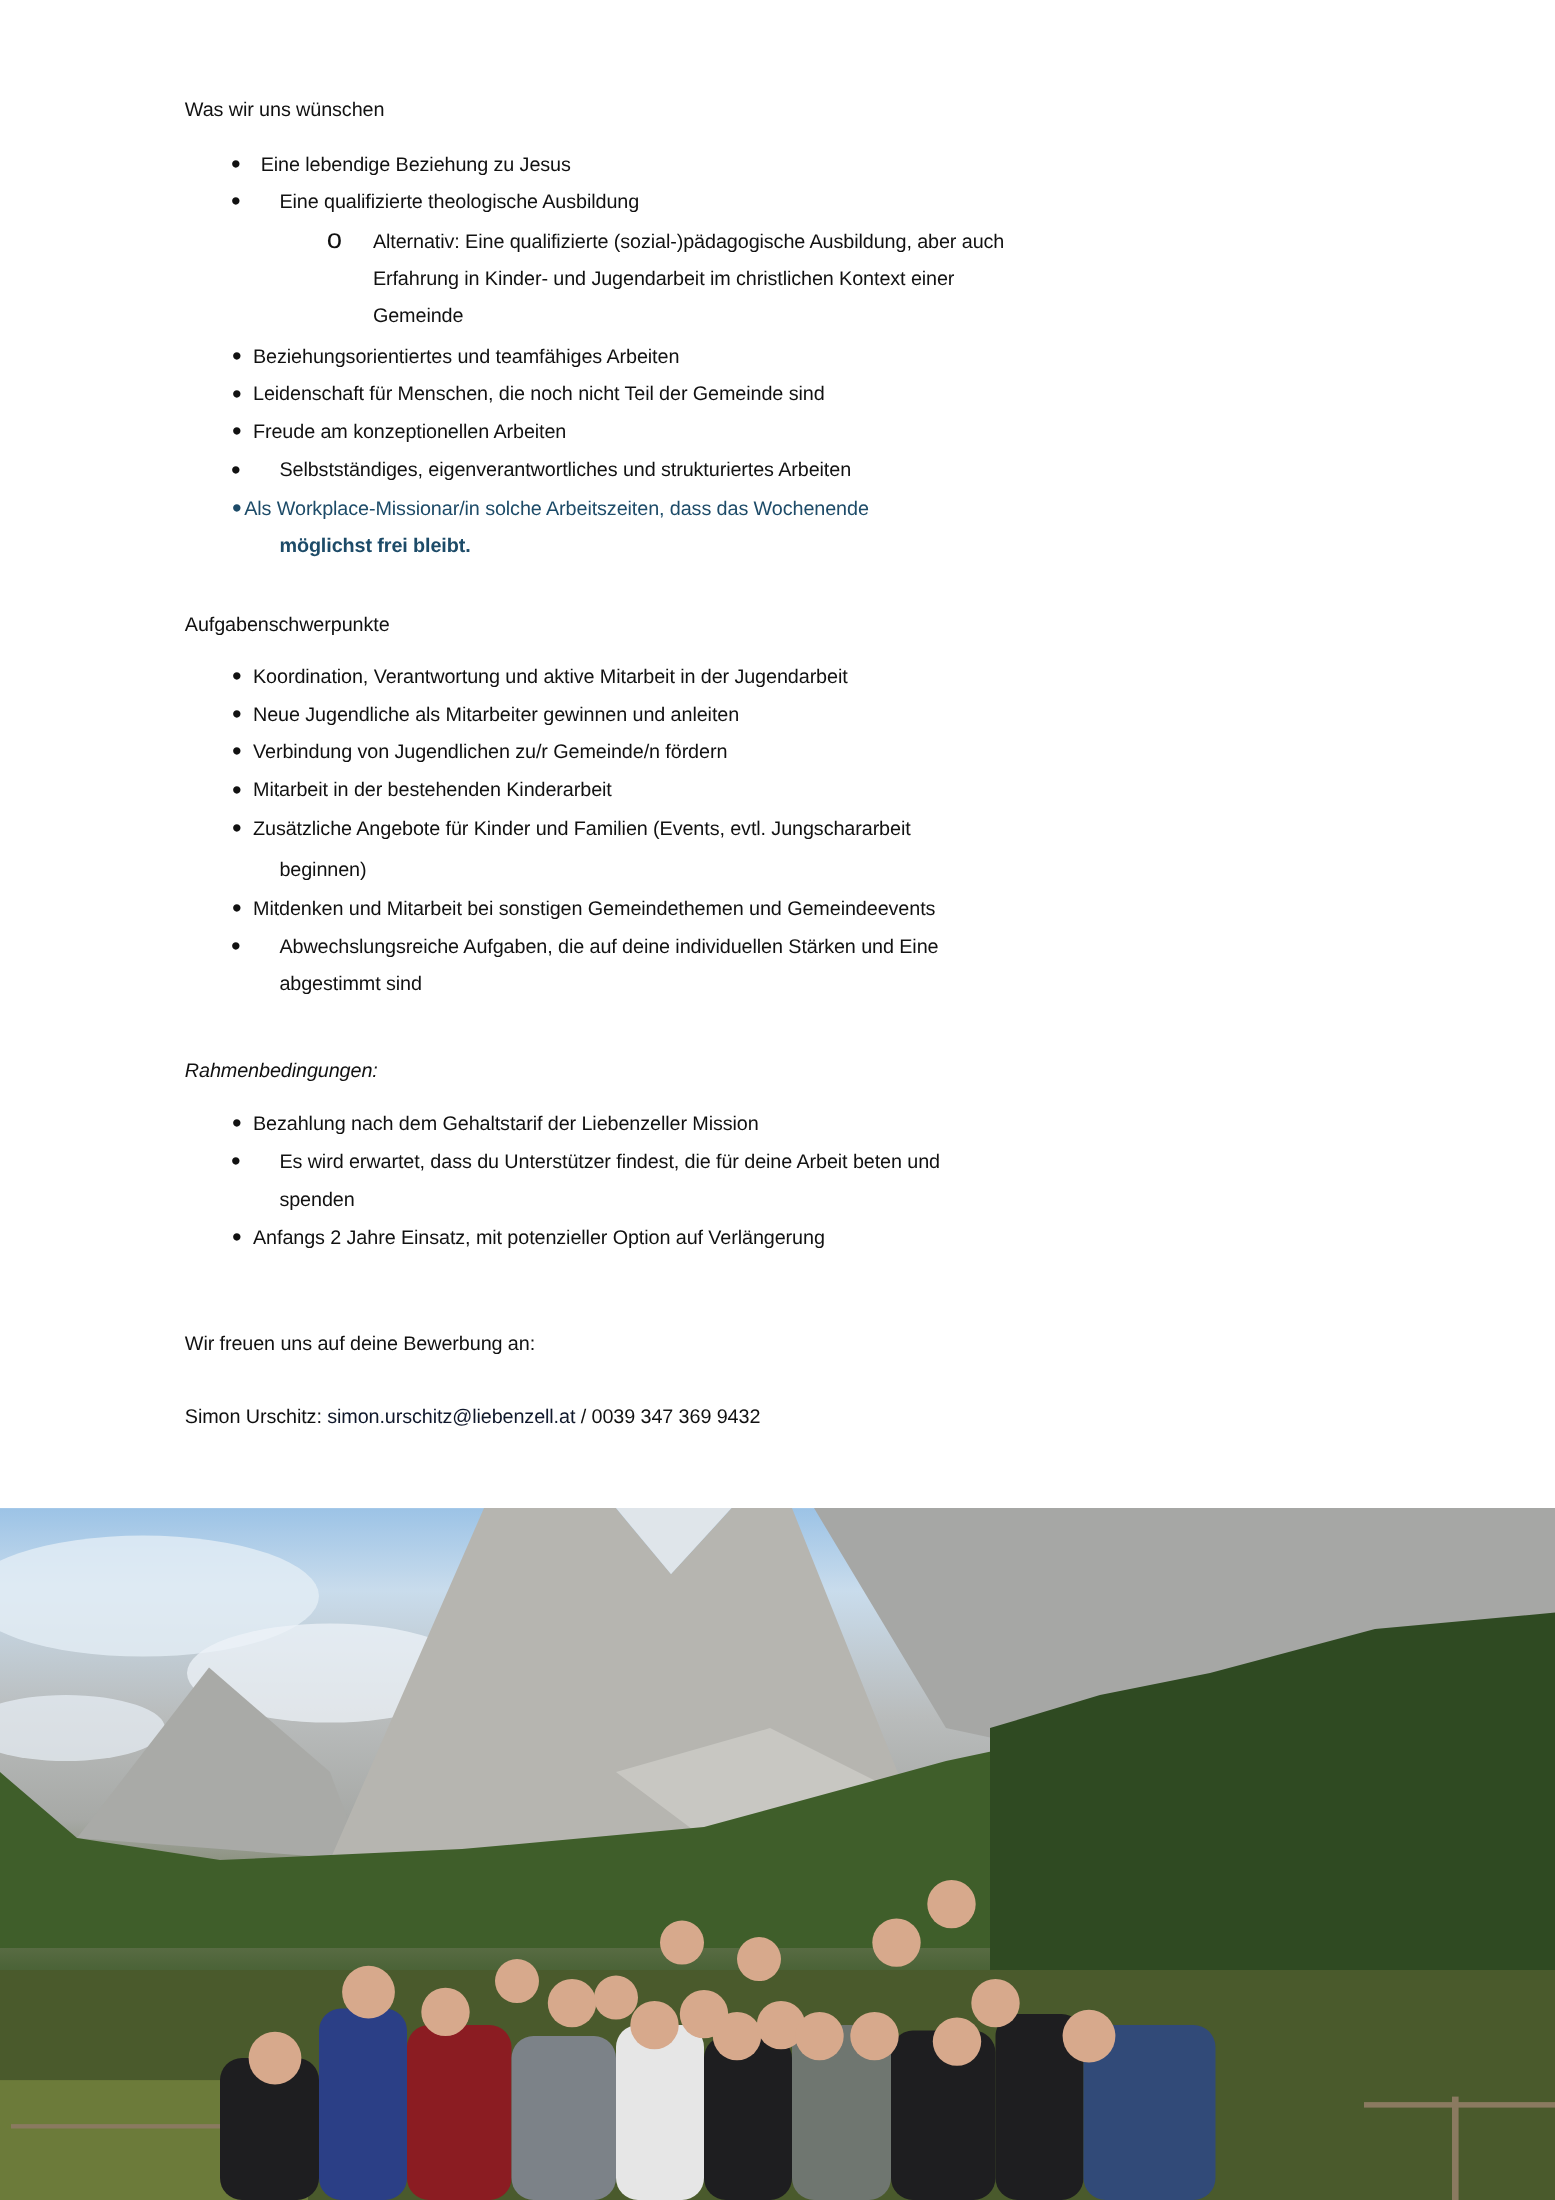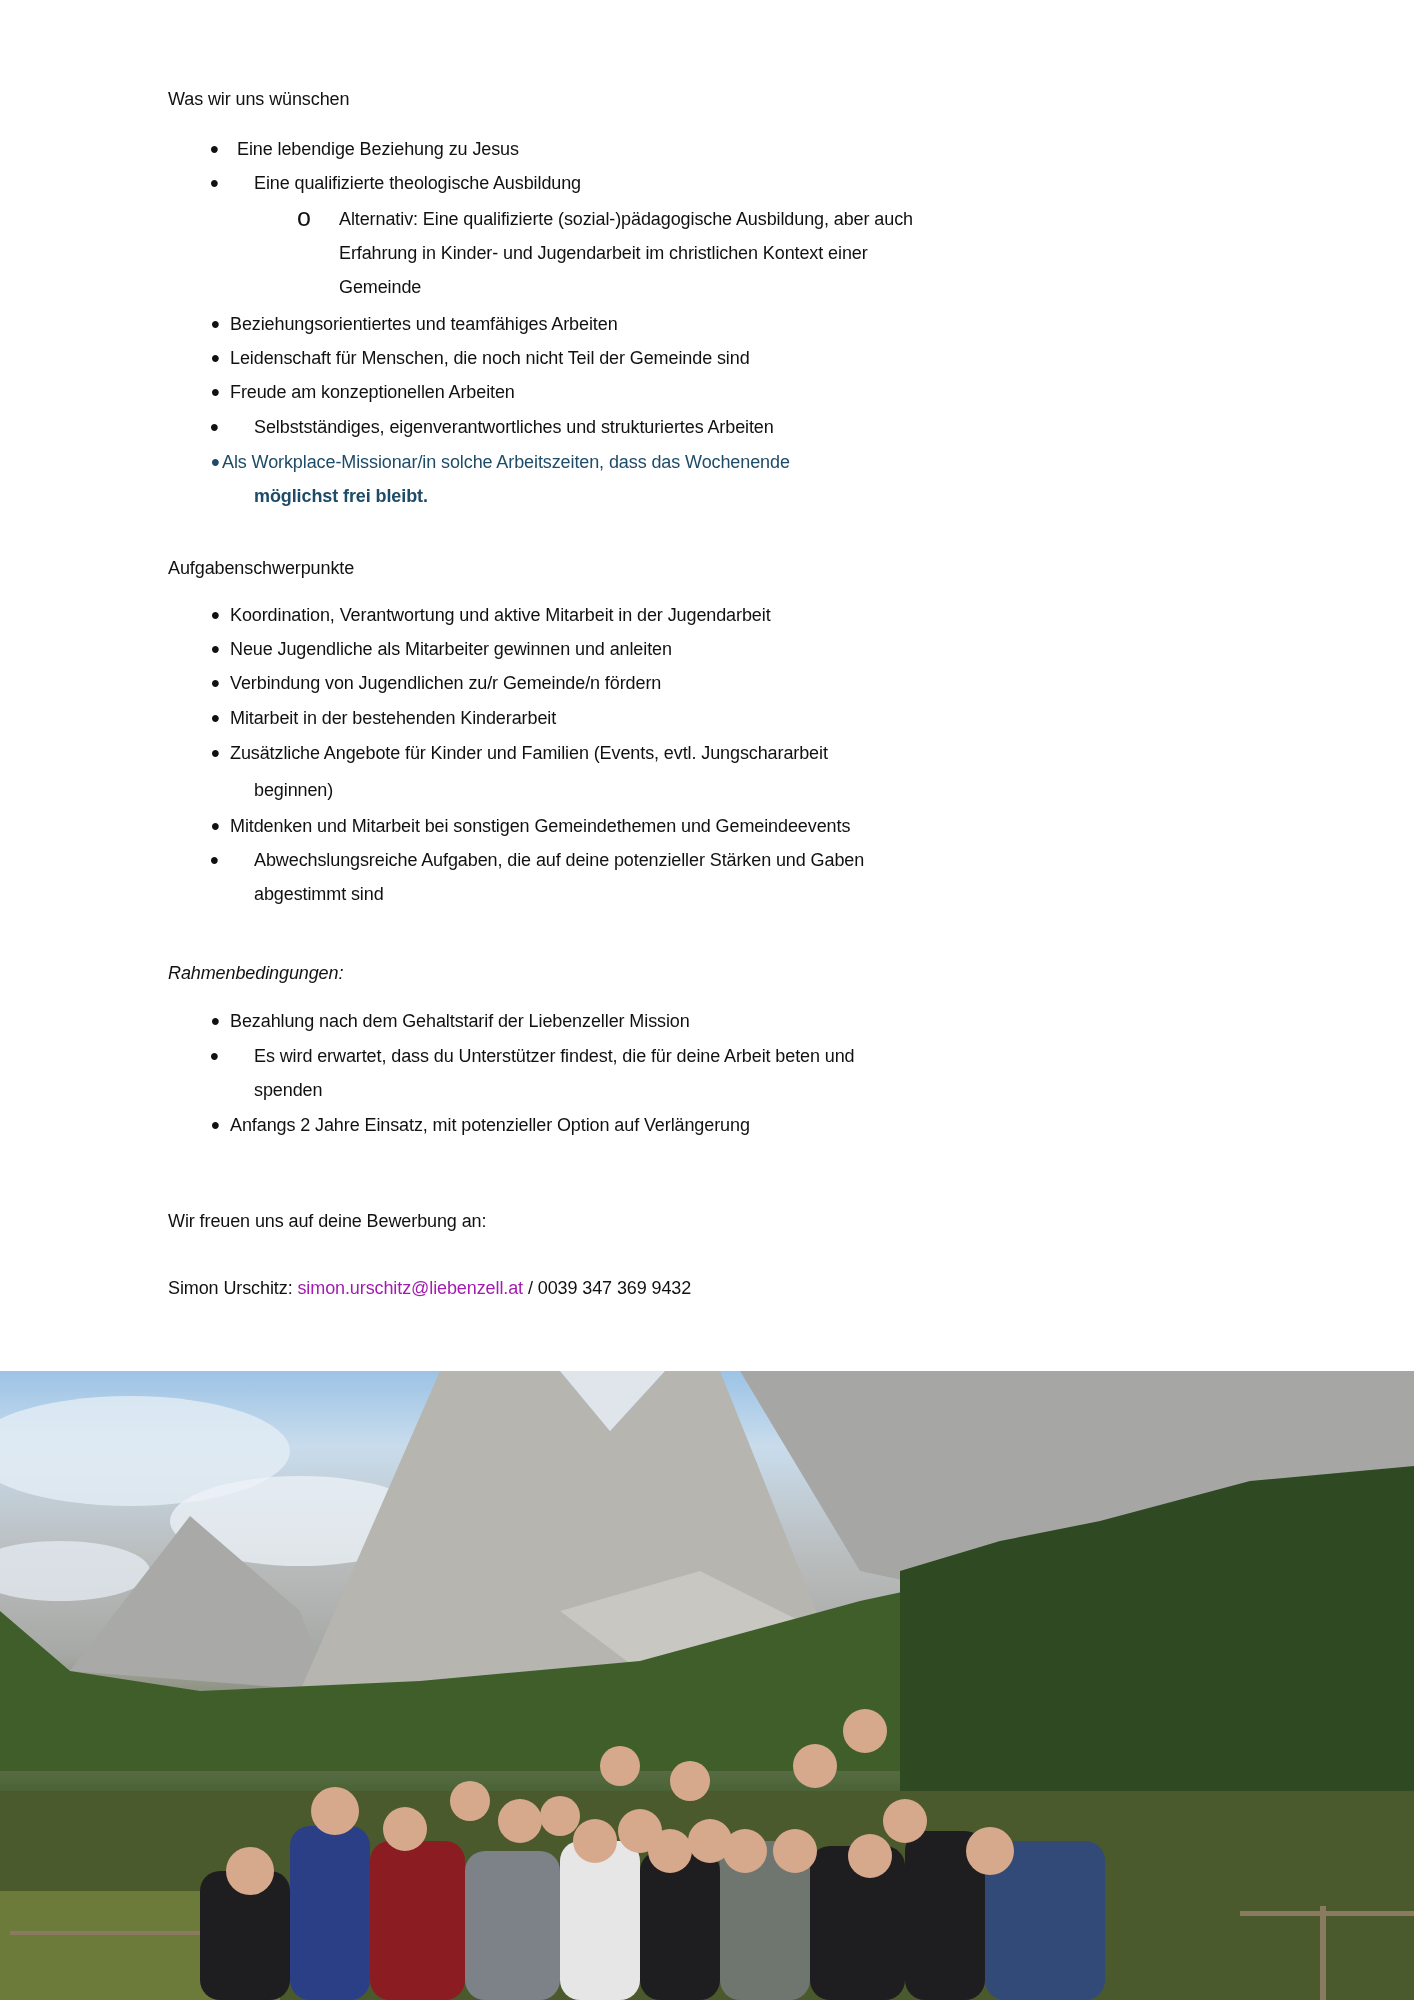--- a/index.html
+++ b/index.html
@@ -6,21 +6,21 @@
     body {
       width: 1414px; height: 2000px; position: relative; overflow: hidden;
       font-family: "Liberation Sans", "DejaVu Sans", sans-serif;
       color: #111111;
     }
     .page { position: absolute; left: 0; top: 0; width: 1414px; height: 2000px; }
     .txt { position: absolute; font-size: 18px; line-height: 34px; white-space: nowrap; letter-spacing: -0.1px; }
     .heading { left: 168px; }
     .bullet { position: absolute; font-size: 25px; line-height: 34px; }
     .blue { color: #1d4b68; }
-    .link { color: #a21caf; text-decoration: none; }
+    .link { color: #0f172a; text-decoration: none; }
     .photo {
       position: absolute; left: 0; top: 1371px; width: 1414px; height: 629px; overflow: hidden;
       background: linear-gradient(180deg, #9cc3e6 0%, #c9dcec 12%, #b9bcbc 30%, #a7a9a6 45%, #6f7a58 58%, #3d5a2a 70%, #2f3a25 85%, #2b2b22 100%);
     }
   </style>
 </head>
 <body>
 
 <div class="page">
 
@@ -68,21 +68,21 @@
   <div class="txt" style="left:230px;top:701px;">Mitarbeit in der bestehenden Kinderarbeit</div>
 
   <span class="bullet" style="left:211px;top:736px;">•</span>
   <div class="txt" style="left:230px;top:736px;">Zusätzliche Angebote für Kinder und Familien (Events, evtl. Jungschararbeit</div>
   <div class="txt" style="left:254px;top:773px;">beginnen)</div>
 
   <span class="bullet" style="left:211px;top:809px;">•</span>
   <div class="txt" style="left:230px;top:809px;">Mitdenken und Mitarbeit bei sonstigen Gemeindethemen und Gemeindeevents</div>
 
   <span class="bullet" style="left:210px;top:843px;">•</span>
-  <div class="txt" style="left:254px;top:843px;">Abwechslungsreiche Aufgaben, die auf deine potenzieller Stärken und Gaben</div>
+  <div class="txt" style="left:254px;top:843px;">Abwechslungsreiche Aufgaben, die auf deine individuellen Stärken und Eine</div>
   <div class="txt" style="left:254px;top:877px;">abgestimmt sind</div>
 
   <div class="txt heading" style="top:956px;font-style:italic;">Rahmenbedingungen:</div>
 
   <span class="bullet" style="left:211px;top:1004px;">•</span>
   <div class="txt" style="left:230px;top:1004px;">Bezahlung nach dem Gehaltstarif der Liebenzeller Mission</div>
 
   <span class="bullet" style="left:210px;top:1039px;">•</span>
   <div class="txt" style="left:254px;top:1039px;">Es wird erwartet, dass du Unterstützer findest, die für deine Arbeit beten und</div>
   <div class="txt" style="left:254px;top:1073px;">spenden</div>

